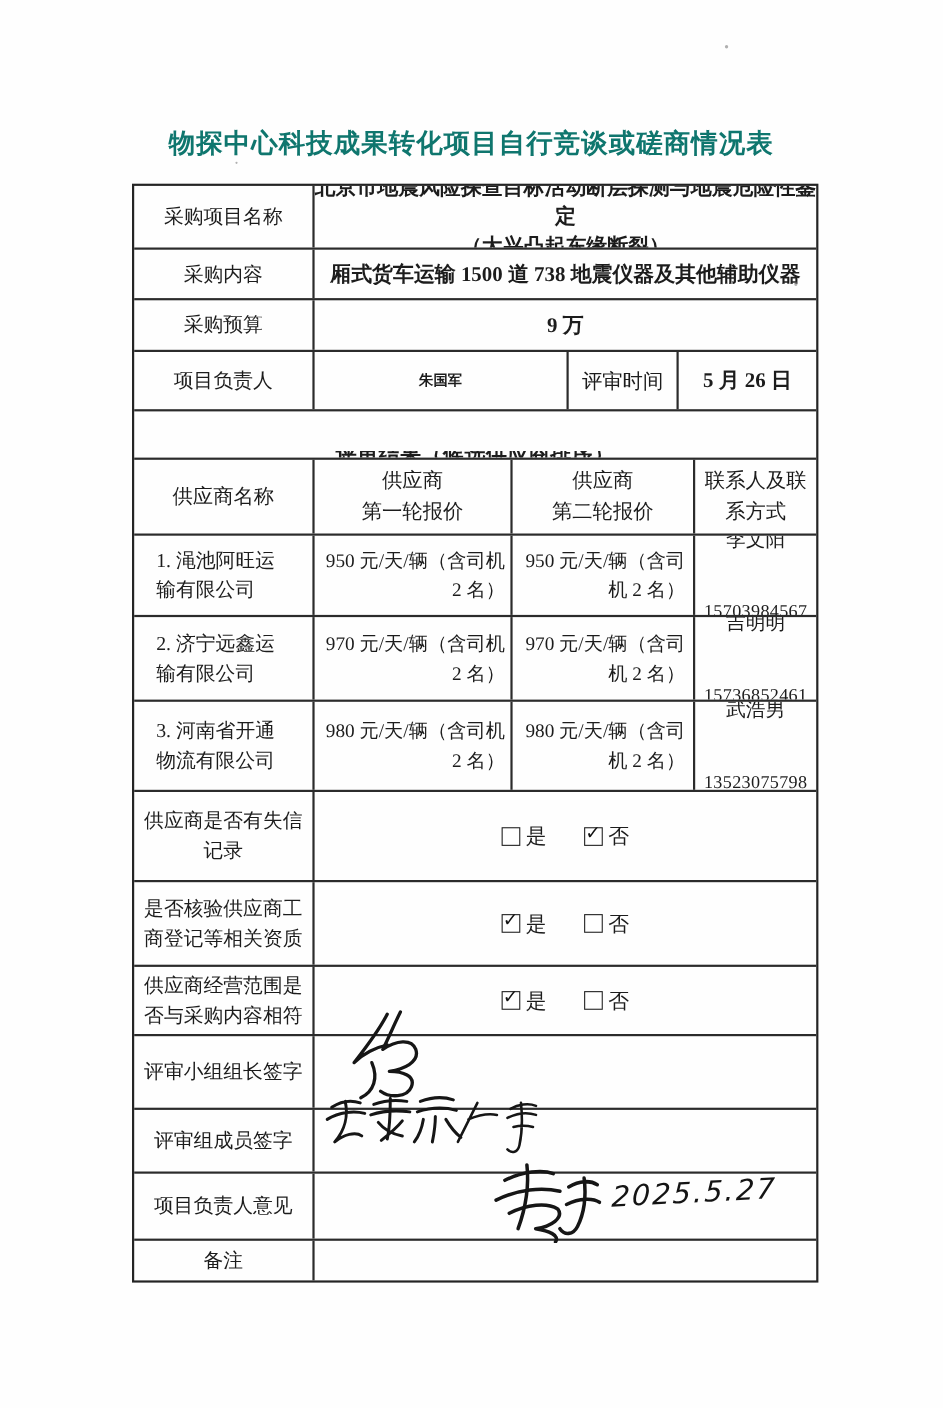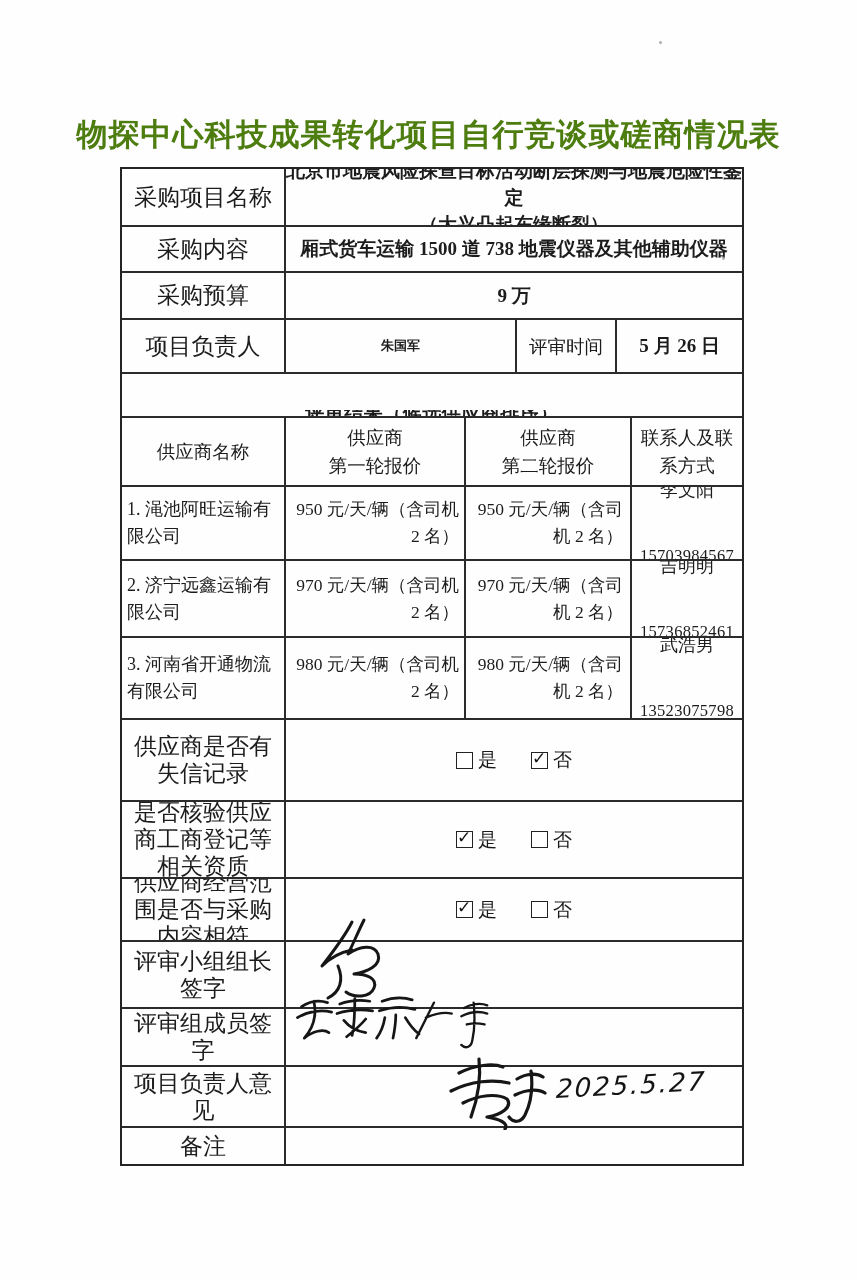--- a/index.html
+++ b/index.html
@@ -7,51 +7,51 @@
     width:857px;height:1280px;position:relative;overflow:hidden;
     background:#fefefe;
     font-family:"Liberation Serif", serif;
     color:#1c1c1c;
     -webkit-font-smoothing:antialiased;
   }
   .page-title{
     position:absolute;top:114px;left:0;right:0;
     text-align:center;
     font-family:"Liberation Sans", sans-serif;
-    font-size:31px;font-weight:bold;letter-spacing:1px;color:#4d7c0f;
+    font-size:24px;font-weight:bold;letter-spacing:1px;color:#0f766e;
   }
   .sheet{
     position:absolute;left:120px;top:167px;width:624px;
     border:2.5px solid #242424;
     box-sizing:border-box;
     background:transparent;
   }
   .row{display:flex;border-top:2px solid #2b2b2b;box-sizing:border-box;align-items:stretch;}
   .row.first{border-top:none;}
   .cell{
     box-sizing:border-box;border-left:2px solid #2b2b2b;
     display:flex;align-items:center;justify-content:center;
     overflow:hidden;
   }
   .cell.noleft{border-left:none;}
   .label-cell{
     width:162px;flex:none;text-align:center;
-    font-size:23px;line-height:27px;padding:0 2px;
+    font-size:18px;line-height:27px;padding:0 2px;
     flex-direction:column;
   }
   .value-cell{flex:1;text-align:center;font-size:19px;align-items:center;}
   .strong{font-weight:600;}
   .two-line{flex-direction:column;line-height:27px;}
   .section-cell{width:100%;font-size:19px;font-weight:700;letter-spacing:0.5px;margin-top:36px;}
   .hdr{white-space:pre-line;text-align:center;line-height:28px;font-size:18.5px;}
   .col-name{width:162px;flex:none;}
   .col-q1{width:180px;flex:none;}
   .col-q2{width:166px;flex:none;}
   .col-ct{flex:1;}
-  .name-cell{justify-content:flex-start;text-align:left;padding:0 5px;font-size:18px;line-height:27px;}
+  .name-cell{justify-content:flex-start;text-align:left;padding:0 20px;font-size:18px;line-height:27px;}
   .quote-cell{justify-content:flex-start;text-align:right;padding:0 5px;font-size:17.5px;line-height:27px;}
   .quote-cell.q2{padding:0 7px;}
   .contact-cell{flex-direction:column;line-height:26px;font-size:18px;gap:40px;}
   .phone{font-size:16.5px;letter-spacing:0.3px;font-family:"Liberation Serif", serif;}
   .check-cell{gap:34px;font-size:19px;}
   .check-item{display:flex;align-items:center;}
   .cbx{
     width:15px;height:15px;border:1.8px solid #222;
     margin-right:5px;position:relative;flex:none;background:#fff;
   }

